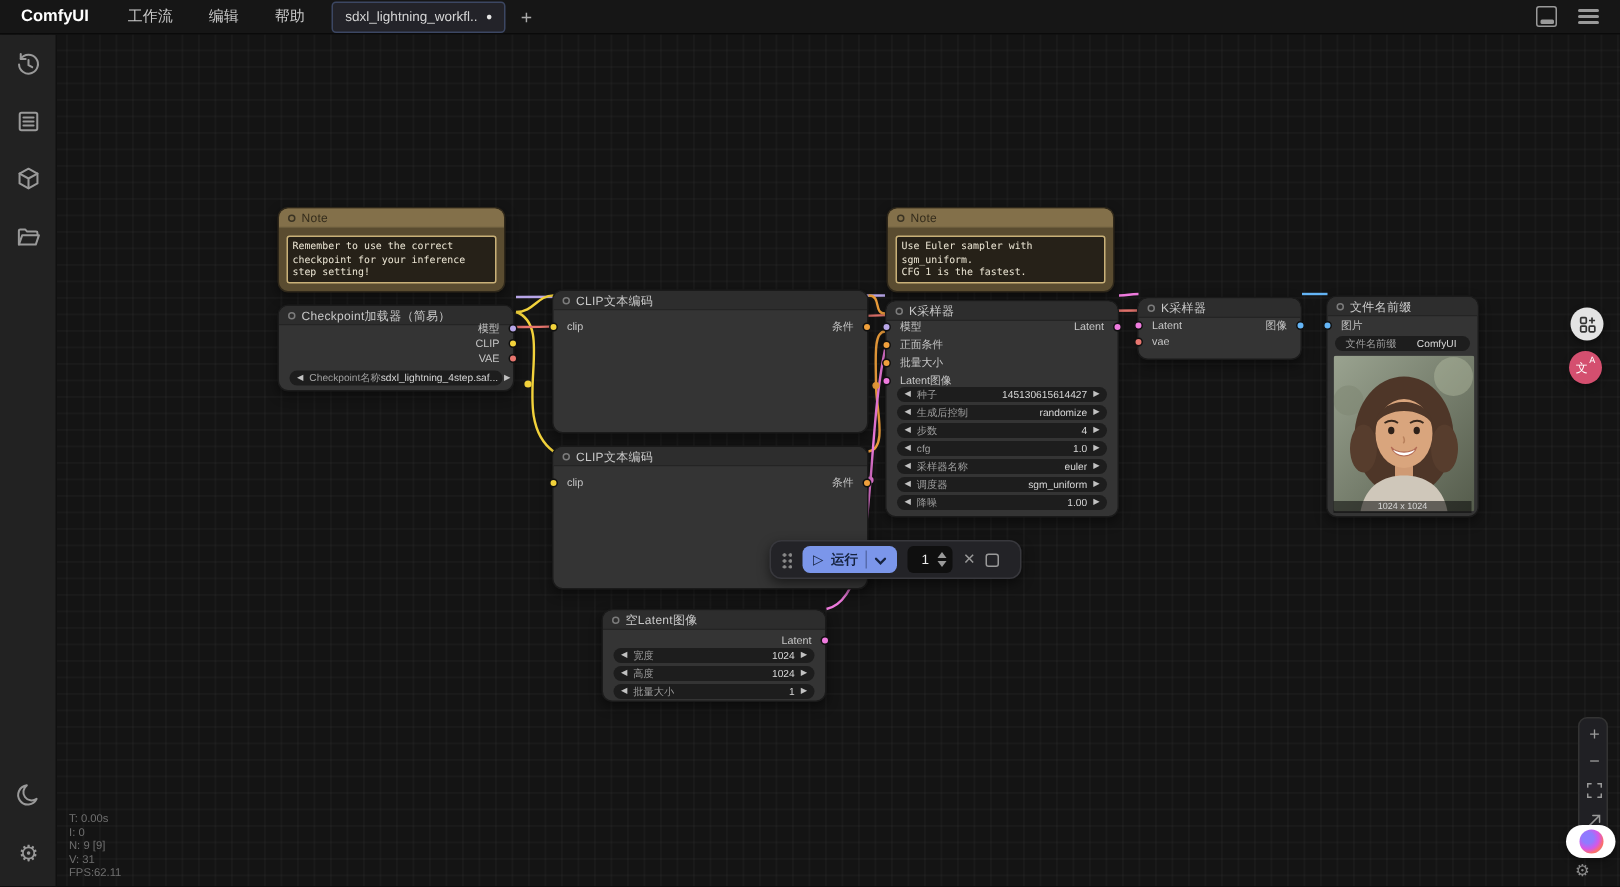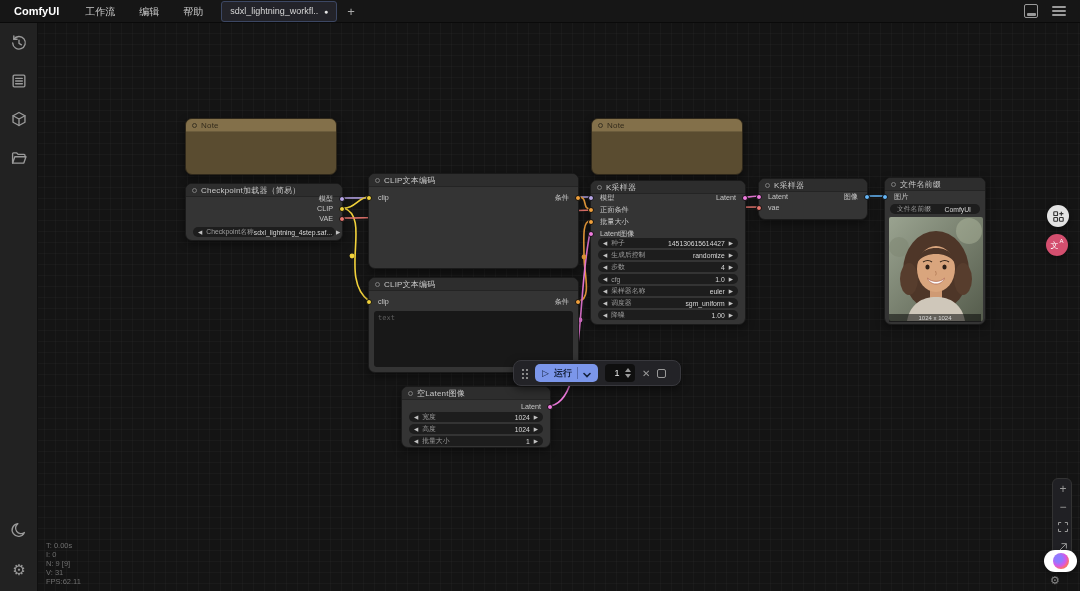--- a/index.html
+++ b/index.html
@@ -37,21 +37,21 @@
   .gear-glyph { font-size:15px; color:#9a9a9a; line-height:18px; text-align:center; width:18px; }
 
   
   #stats { position:absolute; left:46px; top:541px; z-index:5; color:#6f6f6f; font-size:7.5px; line-height:9px; }
 
   
   #wires { position:absolute; left:0; top:0; z-index:1; }
 
   
   .node { position:absolute; background:#343434; border:1px solid #1a1a1a; border-radius:7px;
-    box-shadow:0 3px 8px rgba(0,0,0,.45); z-index:2; }
+    box-shadow:0 3px 8px rgba(0,0,0,.45); z-index:2;margin-top:20px; }
   .nhead { height:13px; display:flex; align-items:center; gap:4px; padding:0 6px; background:#2d2d2d;
     border-radius:6px 6px 0 0; border-bottom:1px solid #242424; }
   .ndot { width:5px; height:5px; border-radius:50%; border:1px solid #7c7c7c; flex:none; }
   .ntitle { font-size:8px; color:#c9c9c9; white-space:nowrap; letter-spacing:.2px; }
   .slot { position:absolute; font-size:7.2px; color:#c6c6c6; line-height:10px; white-space:nowrap; }
   .port { position:absolute; width:6px; height:6px; border-radius:50%; border:1px solid #101010; z-index:3; }
   .widget { position:absolute; left:7px; right:7px; height:10px; background:#1d1d1d; border-radius:5px;
     display:flex; align-items:center; padding:0 5px; }
   .w-arrow { color:#c2c2c2; font-size:5.5px; line-height:10px; }
   .w-label { color:#9f9f9f; font-size:6.8px; margin-left:4px; white-space:nowrap; }
@@ -133,20 +133,21 @@
     <circle cx="352" cy="256" r="2.4" fill="#f2d23b"></circle>
     <circle cx="584" cy="257" r="2.4" fill="#f0a03c"></circle>
     <circle cx="580" cy="320" r="2.4" fill="#ef7bde"></circle>
   </svg>
 
   <div class="node note" style="left:185px; top:118px; width:152px; height:57px;">
     <div class="nhead">
       <span class="ndot"></span>
       <span class="ntitle">Note</span>
     </div>
+    <div class="note-body">Remember to use the correct checkpoint for your inference step setting!</div>
   </div>
 
   <div class="node" style="left:185px; top:183px; width:158px; height:58px;">
     <div class="nhead">
       <span class="ndot"></span>
       <span class="ntitle">Checkpoint加载器（简易）</span>
     </div>
     <span class="slot" style="right:9px; top:10px;">模型</span>
     <span class="slot" style="right:9px; top:20px;">CLIP</span>
     <span class="slot" style="right:9px; top:30px;">VAE</span>
@@ -174,28 +175,29 @@
 
   <div class="node" style="left:368px; top:277px; width:211px; height:96px;">
     <div class="nhead">
       <span class="ndot"></span>
       <span class="ntitle">CLIP文本编码</span>
     </div>
     <span class="slot" style="left:9px; top:19px;">clip</span>
     <span class="slot" style="right:9px; top:19px;">条件</span>
     <span class="port" style="left:-3px; top:21px; background:#f2d23b;"></span>
     <span class="port" style="right:-3px; top:21px; background:#f0a03c;"></span>
-    <div class="ta placeholder" style="top:33px;">text</div>
   </div>
 
   <div class="node note" style="left:591px; top:118px; width:152px; height:57px;">
     <div class="nhead">
       <span class="ndot"></span>
       <span class="ntitle">Note</span>
     </div>
+    <div class="note-body">Use Euler sampler with sgm_uniform.
+CFG 1 is the fastest.</div>
   </div>
 
   <div class="node" style="left:590px; top:180px; width:156px; height:145px;">
     <div class="nhead">
       <span class="ndot"></span>
       <span class="ntitle">K采样器</span>
     </div>
     <span class="slot" style="left:9px; top:12px;">模型</span>
     <span class="slot" style="left:9px; top:24px;text-align:right;">正面条件</span>
     <span class="slot" style="left:9px; top:36px;">批量大小</span>

